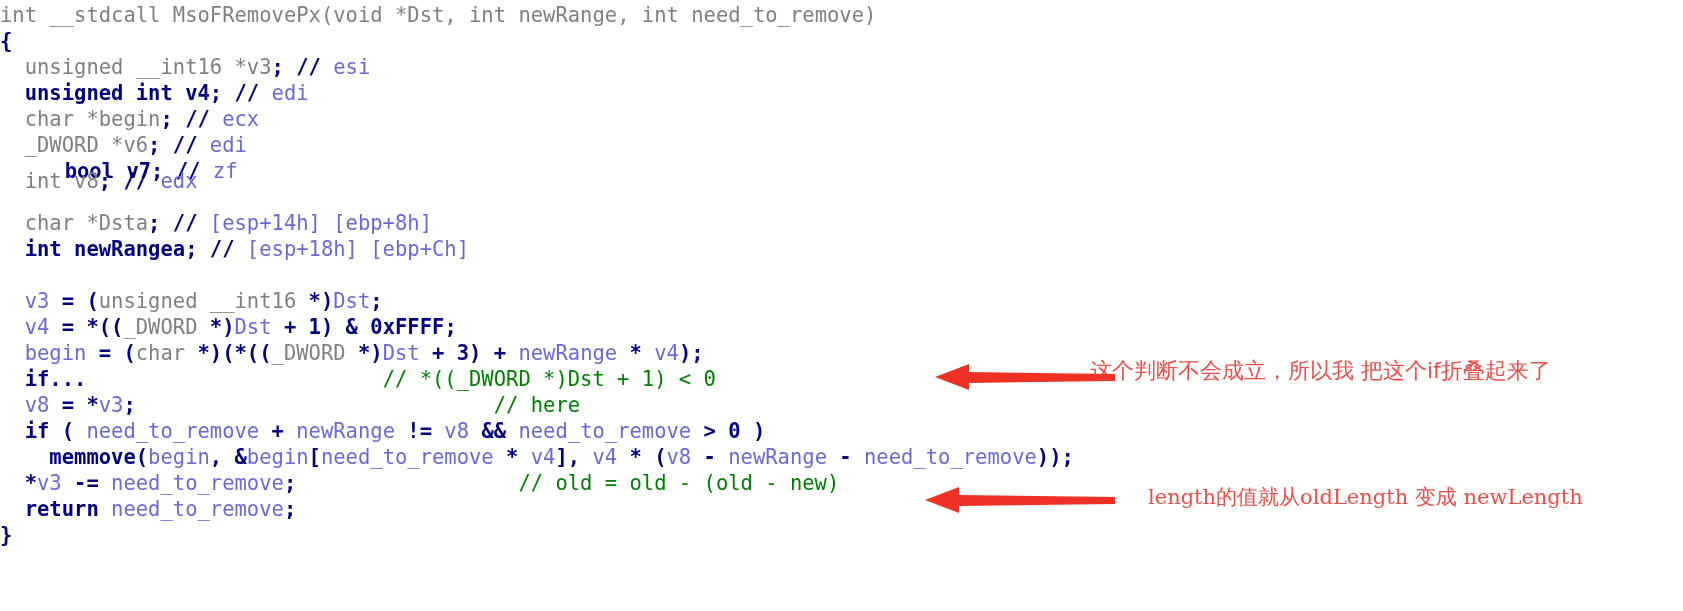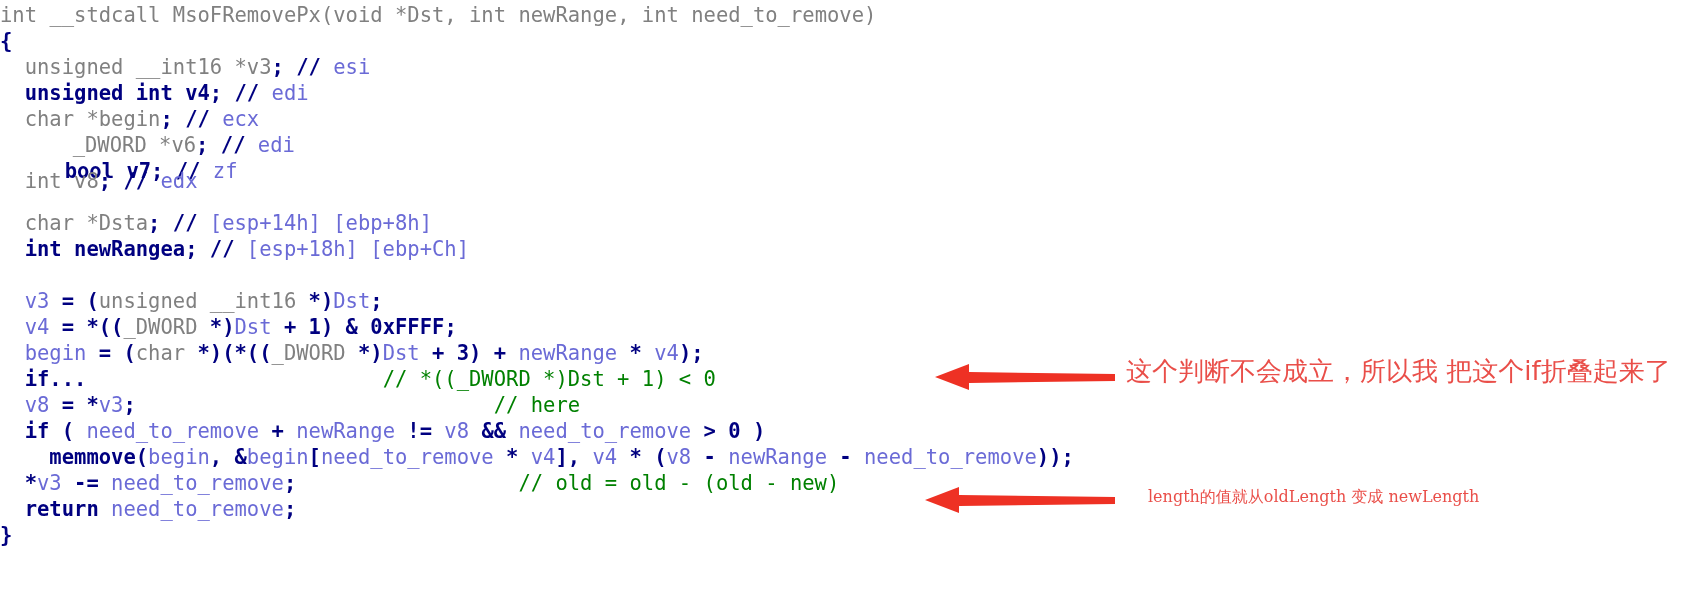--- a/index.html
+++ b/index.html
@@ -62,21 +62,21 @@
 </head>
 <body>
 
 <div id="code-pane">
   <div id="code-lines">
       <div class="code-line" style="top: 2px;"><span class="tok t-plain">int </span><span class="tok t-plain">__stdcall </span><span class="tok t-plain">MsoFRemovePx</span><span class="tok t-plain">(</span><span class="tok t-plain">void </span><span class="tok t-plain">*</span><span class="tok t-plain">Dst</span><span class="tok t-plain">, </span><span class="tok t-plain">int </span><span class="tok t-plain">newRange</span><span class="tok t-plain">, </span><span class="tok t-plain">int </span><span class="tok t-plain">need_to_remove</span><span class="tok t-plain">)</span></div>
       <div class="code-line" style="top: 28px;"><span class="tok t-keyword">{</span></div>
       <div class="code-line" style="top: 54px;"><span class="tok t-plain">  unsigned __int16 </span><span class="tok t-plain">*</span><span class="tok t-plain">v3</span><span class="tok t-keyword">;</span><span class="tok t-plain"> </span><span class="tok t-keyword">//</span><span class="tok t-var"> esi</span></div>
       <div class="code-line" style="top: 80px;"><span class="tok t-keyword">  unsigned int </span><span class="tok t-keyword">v4</span><span class="tok t-keyword">;</span><span class="tok t-plain"> </span><span class="tok t-keyword">//</span><span class="tok t-var"> edi</span></div>
       <div class="code-line" style="top: 106px;"><span class="tok t-plain">  char *begin</span><span class="tok t-keyword">;</span><span class="tok t-plain"> </span><span class="tok t-keyword">//</span><span class="tok t-var"> ecx</span></div>
-      <div class="code-line" style="top: 132px; padding-left: 48px;"><span class="tok t-plain">  _DWORD *v6</span><span class="tok t-keyword">;</span><span class="tok t-plain"> </span><span class="tok t-keyword">//</span><span class="tok t-var"> edi</span></div>
+      <div class="code-line" style="top: 132px;"><span class="tok t-plain">  _DWORD *v6</span><span class="tok t-keyword">;</span><span class="tok t-plain"> </span><span class="tok t-keyword">//</span><span class="tok t-var"> edi</span></div>
       <div class="code-line" style="top: 158px; margin-left: 40px;"><span class="tok t-keyword">  bool v7</span><span class="tok t-keyword">;</span><span class="tok t-plain"> </span><span class="tok t-keyword">//</span><span class="tok t-var"> zf</span></div>
       <div class="code-line" style="top: 168px;"><span class="tok t-plain">  int v8</span><span class="tok t-keyword">;</span><span class="tok t-plain"> </span><span class="tok t-keyword">//</span><span class="tok t-var"> edx</span></div>
       <div class="code-line" style="top: 210px;"><span class="tok t-plain">  char *Dsta</span><span class="tok t-keyword">;</span><span class="tok t-plain"> </span><span class="tok t-keyword">//</span><span class="tok t-var"> [esp+14h] [ebp+8h]</span></div>
       <div class="code-line" style="top: 236px;"><span class="tok t-keyword">  int newRangea</span><span class="tok t-keyword">;</span><span class="tok t-plain"> </span><span class="tok t-keyword">//</span><span class="tok t-var"> [esp+18h] [ebp+Ch]</span></div>
       <div class="code-line" style="top: 262px;">&nbsp;</div>
       <div class="code-line" style="top: 288px;"><span class="tok t-plain">  </span><span class="tok t-var">v3</span><span class="tok t-keyword"> = </span><span class="tok t-keyword">(</span><span class="tok t-plain">unsigned __int16 </span><span class="tok t-keyword">*)</span><span class="tok t-var">Dst</span><span class="tok t-keyword">;</span></div>
       <div class="code-line" style="top: 314px;"><span class="tok t-plain">  </span><span class="tok t-var">v4</span><span class="tok t-keyword"> = *((</span><span class="tok t-plain">_DWORD </span><span class="tok t-keyword">*)</span><span class="tok t-var">Dst</span><span class="tok t-keyword"> + </span><span class="tok t-keyword">1</span><span class="tok t-keyword">) &amp; </span><span class="tok t-keyword">0xFFFF</span><span class="tok t-keyword">;</span></div>
       <div class="code-line" style="top: 340px;"><span class="tok t-plain">  </span><span class="tok t-var">begin</span><span class="tok t-keyword"> = (</span><span class="tok t-plain">char </span><span class="tok t-keyword">*)(*((</span><span class="tok t-plain">_DWORD </span><span class="tok t-keyword">*)</span><span class="tok t-var">Dst</span><span class="tok t-keyword"> + </span><span class="tok t-keyword">3</span><span class="tok t-keyword">) + </span><span class="tok t-var">newRange</span><span class="tok t-keyword"> * </span><span class="tok t-var">v4</span><span class="tok t-keyword">);</span></div>
       <div class="code-line" style="top: 366px;"><span class="tok t-keyword">  if...</span><span class="tok t-plain">                        </span><span class="tok t-comment">// *((_DWORD *)Dst + 1) &lt; 0</span></div>
       <div class="code-line" style="top: 392px;"><span class="tok t-plain">  </span><span class="tok t-var">v8</span><span class="tok t-keyword"> = *</span><span class="tok t-var">v3</span><span class="tok t-keyword">;</span><span class="tok t-plain">                             </span><span class="tok t-comment">// here</span></div>
@@ -88,16 +88,16 @@
     </div>
 
   <svg class="arrow" style="left:935px; top:361px;" width="180" height="32" viewBox="0 0 180 32">
     <polygon points="0,16 34,3 34,11 180,13 180,20 34,22 34,29" fill="#ee3124"></polygon>
   </svg>
 
   <svg class="arrow" style="left:925px; top:484px;" width="190" height="32" viewBox="0 0 190 32">
     <polygon points="0,16 34,3 34,11 190,13 190,20 34,22 34,29" fill="#ee3124"></polygon>
   </svg>
 
-  <div class="annotation" style="left:1126px; top:358px; font-size:26px;">这个判断不会成立，所以我 把这个if折叠起来了</div>
+  <div class="annotation" style="left:1090px; top:358px; font-size:22px;">这个判断不会成立，所以我 把这个if折叠起来了</div>
 
-  <div class="annotation" style="left:1148px; top:484px; font-size:16px; font-family:'DejaVu Serif','Liberation Serif',serif;">length的值就从oldLength 变成 newLength</div>
+  <div class="annotation" style="left:1148px; top:484px; font-size:21px; font-family:'DejaVu Serif','Liberation Serif',serif;">length的值就从oldLength 变成 newLength</div>
 </div>
 
 </body></html>

